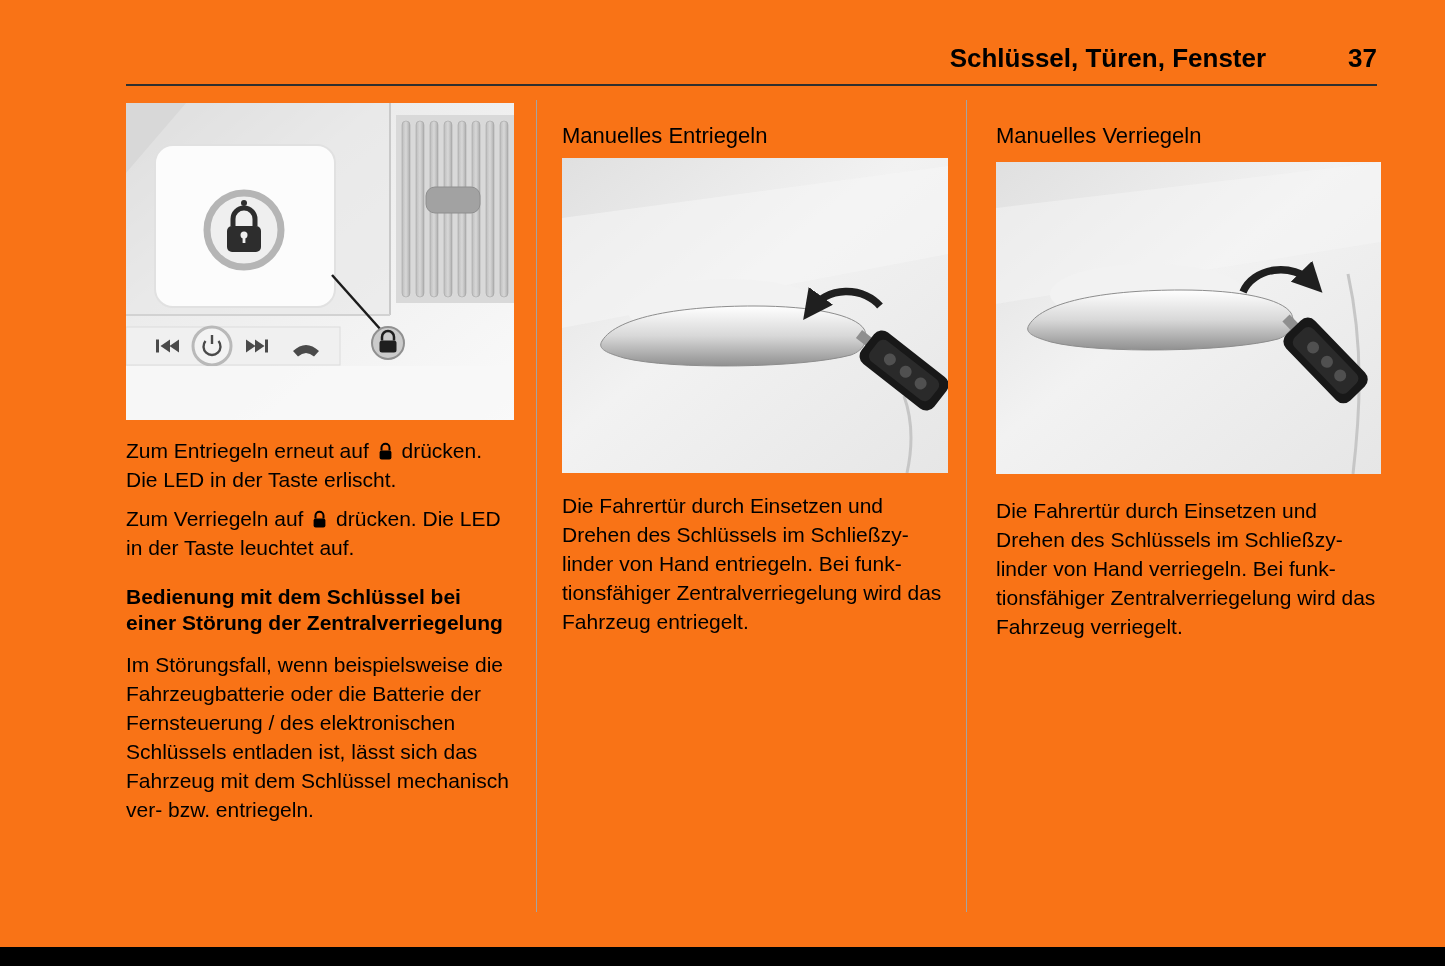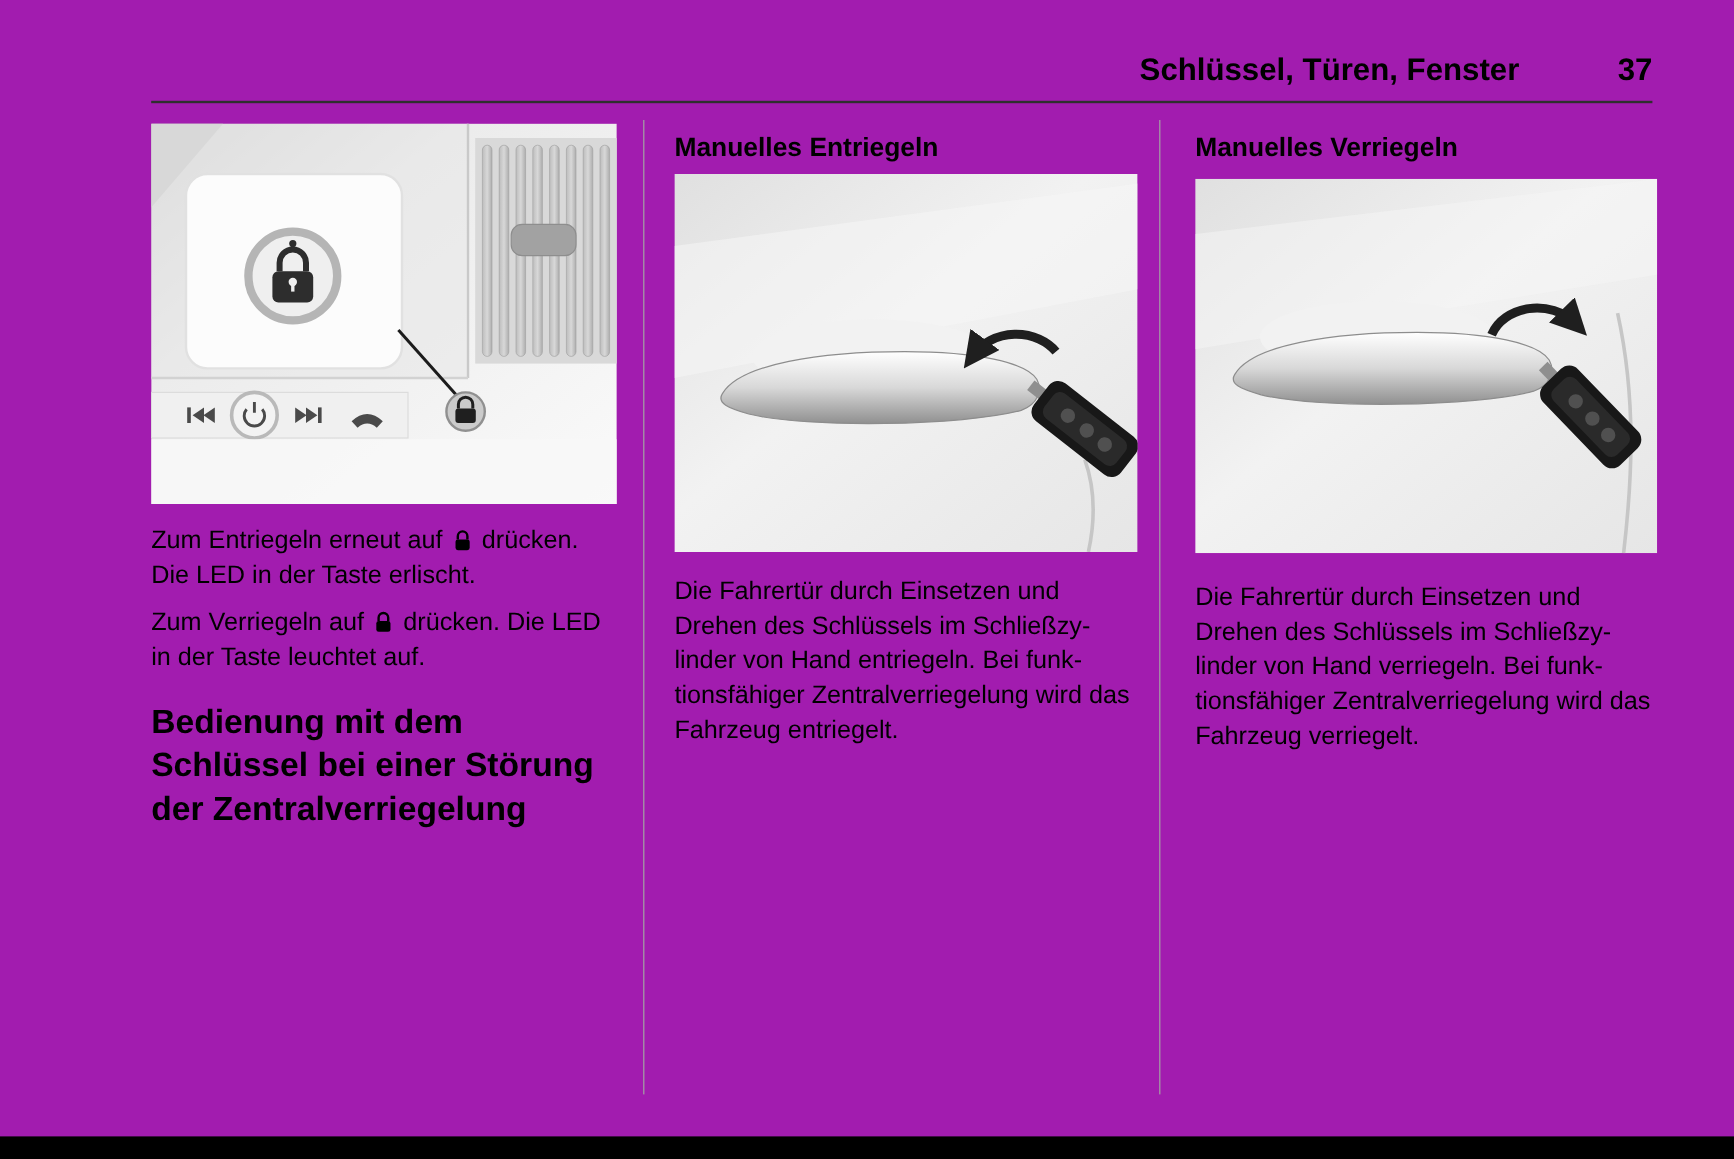--- a/index.html
+++ b/index.html
@@ -1,31 +1,31 @@
 <!DOCTYPE html>
 <html lang="de"><head>
 <meta charset="utf-8">
 <style>
   * { margin:0; padding:0; box-sizing:border-box; }
   html,body { background:#ffffff; }
   .page {
-    position:relative; width:1445px; height:966px; background:#a21caf;
+    position:relative; width:1445px; height:966px; background:#f97316;
     overflow:hidden; font-family:"Liberation Sans", sans-serif; color:#000;
   }
   .header-row {
     position:absolute; left:126px; top:42px; width:1251px;
     display:flex; justify-content:flex-end; align-items:baseline; gap:82px;
     font-weight:bold; font-size:26px; line-height:32px;
   }
   .header-rule { position:absolute; left:126px; top:84px; width:1251px; height:2px; background:#2f2f2f; }
   .vrule { position:absolute; top:100px; height:812px; width:1px; background:#a3a3a3; }
   .col { position:absolute; top:103px; font-size:21px; line-height:29px; text-align:left; }
   .col p { margin:0 0 10px 0; }
-  .col h2 { font-size:28px; line-height:36px; font-weight:bold; margin:22px 0 14px 0; }
-  .col h3 { font-size:22px; line-height:29px; font-weight:bold; margin:5px 0 6px 0; }
+  .col h2 { font-size:21px; line-height:26px; font-weight:bold; margin:22px 0 14px 0; }
+  .col h3 { font-size:22px; line-height:29px; font-weight:normal; margin:18px 0 6px 0; }
   .fig { display:block; }
   .fig-dash { margin:0 0 16px 0; }
   .fig-unlock { margin:8px 0 18px 0; }
   .fig-lock { margin:12px 0 22px 0; }
   .lock-inline { display:inline-block; vertical-align:-3px; margin:0 2px; }
   .footer-bar { position:absolute; left:0; top:947px; width:1445px; height:19px; background:#000; }
 </style>
 </head>
 <body>
 
@@ -122,20 +122,21 @@
           <rect x="2.6" y="8.5" width="11.8" height="9" rx="2" fill="#000"></rect>
         </svg><span> drücken. Die LED in der Taste erlischt.</span></p>
 
     <p><span>Zum Verriegeln auf </span><svg class="lock-inline" width="17" height="19" viewBox="0 0 17 19">
           <path d="M4.5,8.5 v-2.7 a4,4 0 0 1 8,0 v2.7" fill="none" stroke="#000" stroke-width="2"></path>
           <rect x="2.6" y="8.5" width="11.8" height="9" rx="2" fill="#000"></rect>
         </svg><span> drücken. Die LED in der Taste leuchtet auf.</span></p>
 
     <h2>Bedienung mit dem Schlüssel bei einer Störung der Zentralverriegelung</h2>
 
+    <p>Im Störungsfall, wenn beispielsweise die Fahrzeugbatterie oder die Batte­rie der Fernsteuerung / des elektroni­schen Schlüssels entladen ist, lässt sich das Fahrzeug mit dem Schlüssel mechanisch ver- bzw. entriegeln.</p>
   </section>
 
   <section class="col" style="left:562px; width:386px;">
     <h3>Manuelles Entriegeln</h3>
 
     <svg class="fig fig-unlock" width="386" height="315" viewBox="0 0 386 315">
       <defs>
         <linearGradient id="g-door2" x1="0" y1="0" x2="1" y2="1">
           <stop offset="0" stop-color="#e0e0e0"></stop>
           <stop offset="0.45" stop-color="#f2f2f2"></stop>

